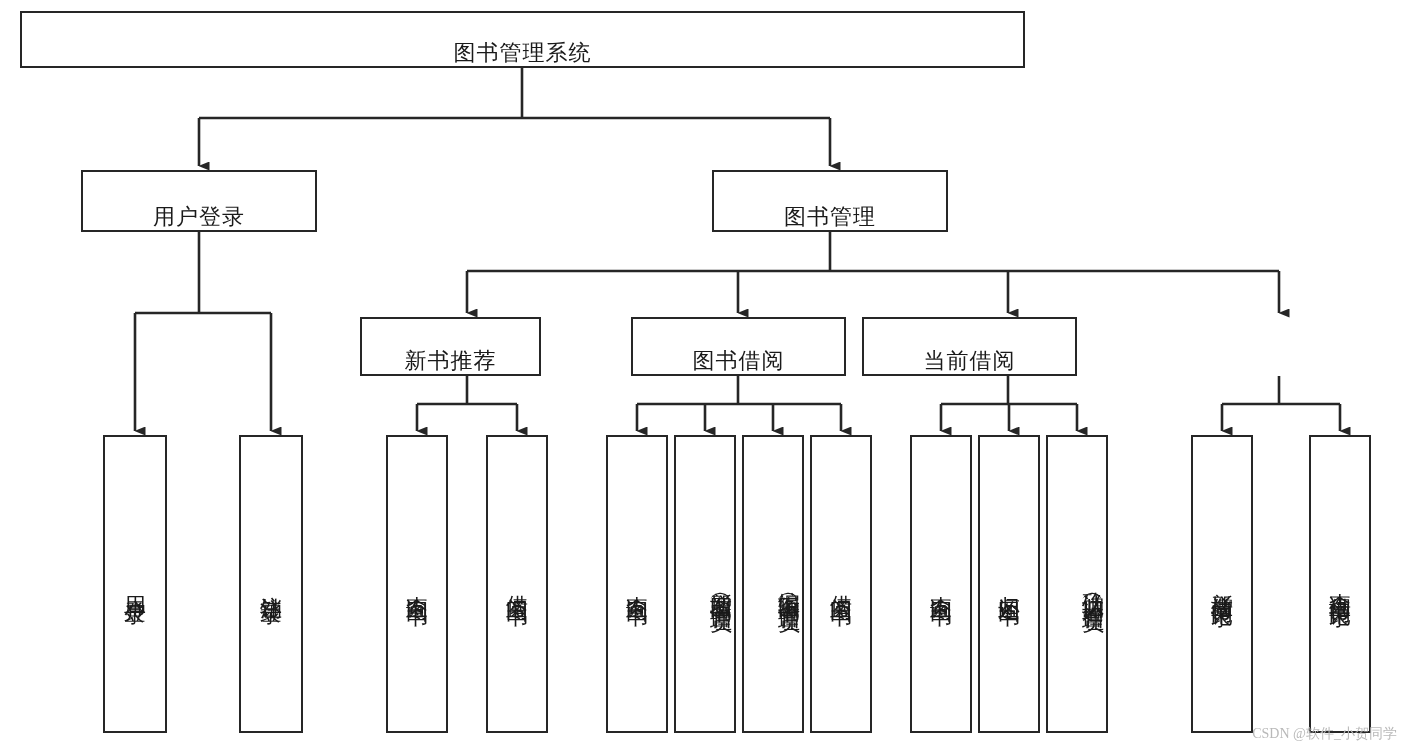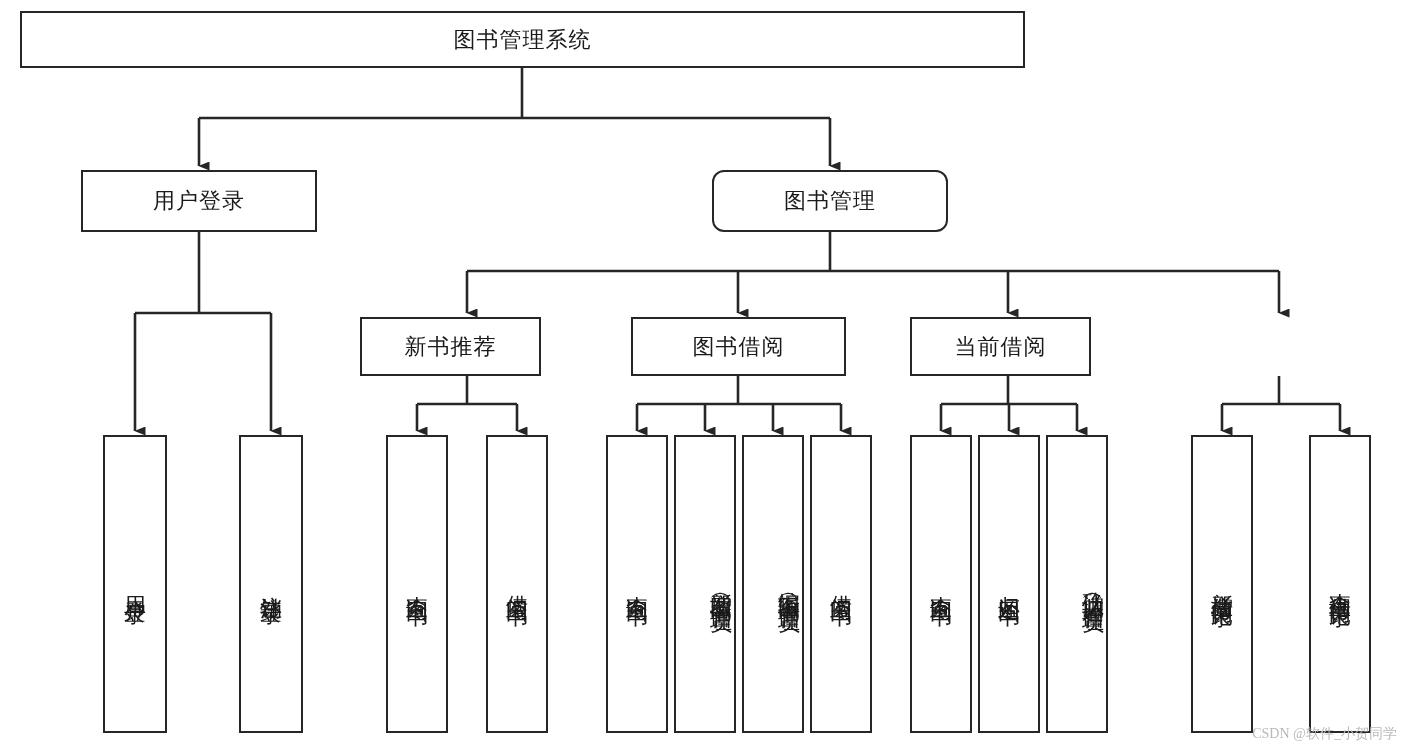--- a/index.html
+++ b/index.html
@@ -25,21 +25,21 @@
     width: 1405px;
     height: 747px;
     pointer-events: none;
   }
   .node {
     position: absolute;
     box-sizing: border-box;
     border: 2px solid #262626;
     background: #ffffff;
     display: flex;
-    align-items: center;
+    align-items: flex-end;
     justify-content: center;
     color: #1a1a1a;
     line-height: 1.18;
     text-align: center;
   }
   .node.horiz {
     font-size: 22px;
     letter-spacing: 1px;
   }
   .node.vert {
@@ -124,31 +124,31 @@
     </g>
   </svg>
 
   <div class="node horiz" style="left:20px; top:11px; width:1005px; height:57px;">
     <span class="lbl">图书管理系统</span>
   </div>
 
   <div class="node horiz" style="left:81px; top:170px; width:236px; height:62px;">
     <span class="lbl">用户登录</span>
   </div>
-  <div class="node horiz" style="left:712px; top:170px; width:236px; height:62px;border-radius:12px;">
+  <div class="node horiz" style="left:712px; top:170px; width:236px; height:62px;">
     <span class="lbl">图书管理</span>
   </div>
 
   <div class="node horiz" style="left:360px; top:317px; width:181px; height:59px;">
     <span class="lbl">新书推荐</span>
   </div>
   <div class="node horiz" style="left:631px; top:317px; width:215px; height:59px;">
     <span class="lbl">图书借阅</span>
   </div>
-  <div class="node horiz" style="left:910px; top:317px; width:181px; height:59px;">
+  <div class="node horiz" style="left:862px; top:317px; width:215px; height:59px;">
     <span class="lbl">当前借阅</span>
   </div>
 
   <div class="node vert centered" style="left:103px; top:435px; width:64px; height:298px;">
     <span class="lbl">用户登录</span>
   </div>
   <div class="node vert centered" style="left:239px; top:435px; width:64px; height:298px;">
     <span class="lbl">注销登录</span>
   </div>
 

